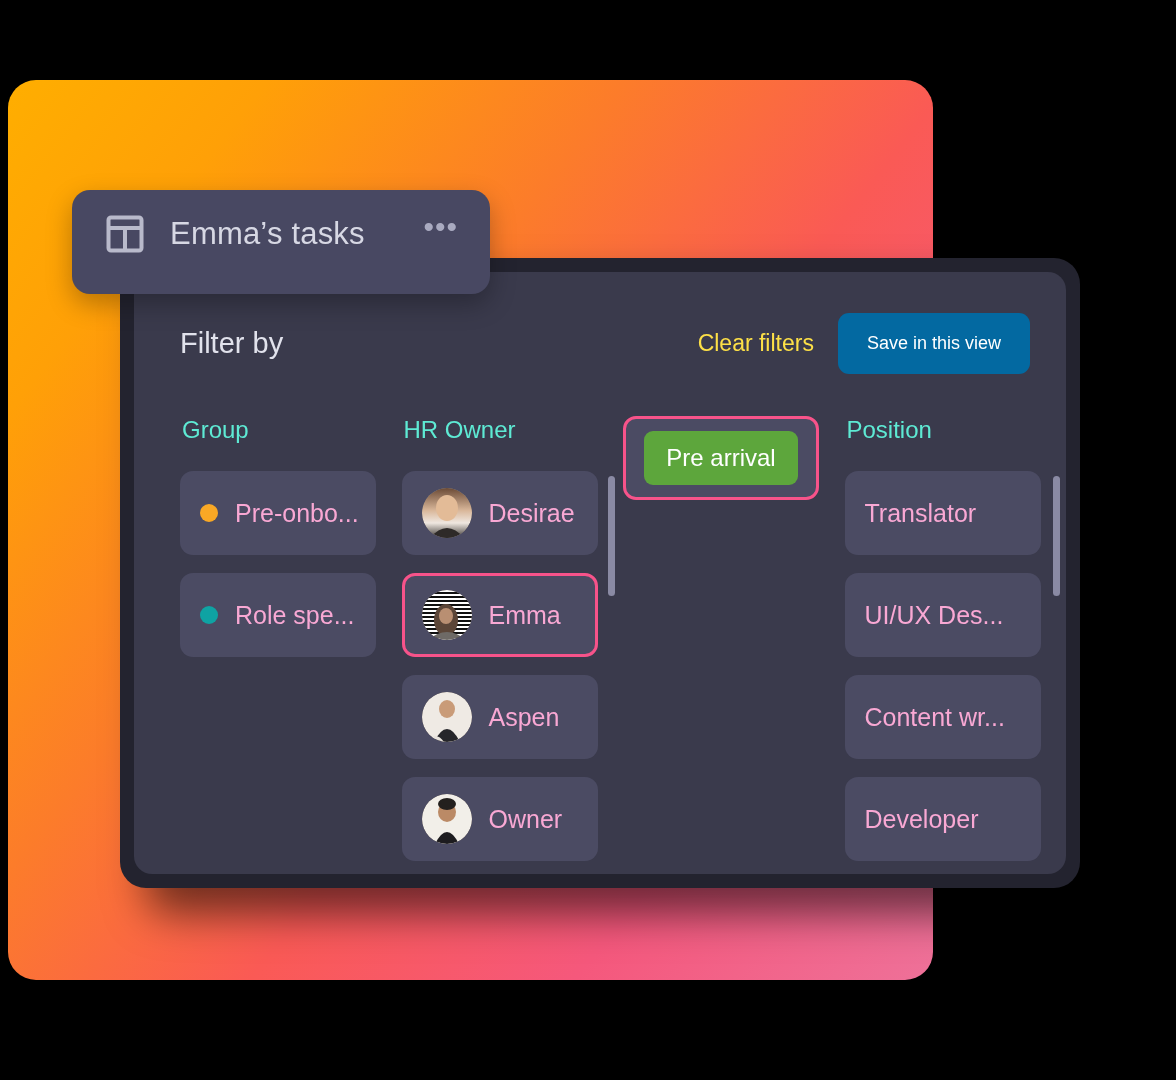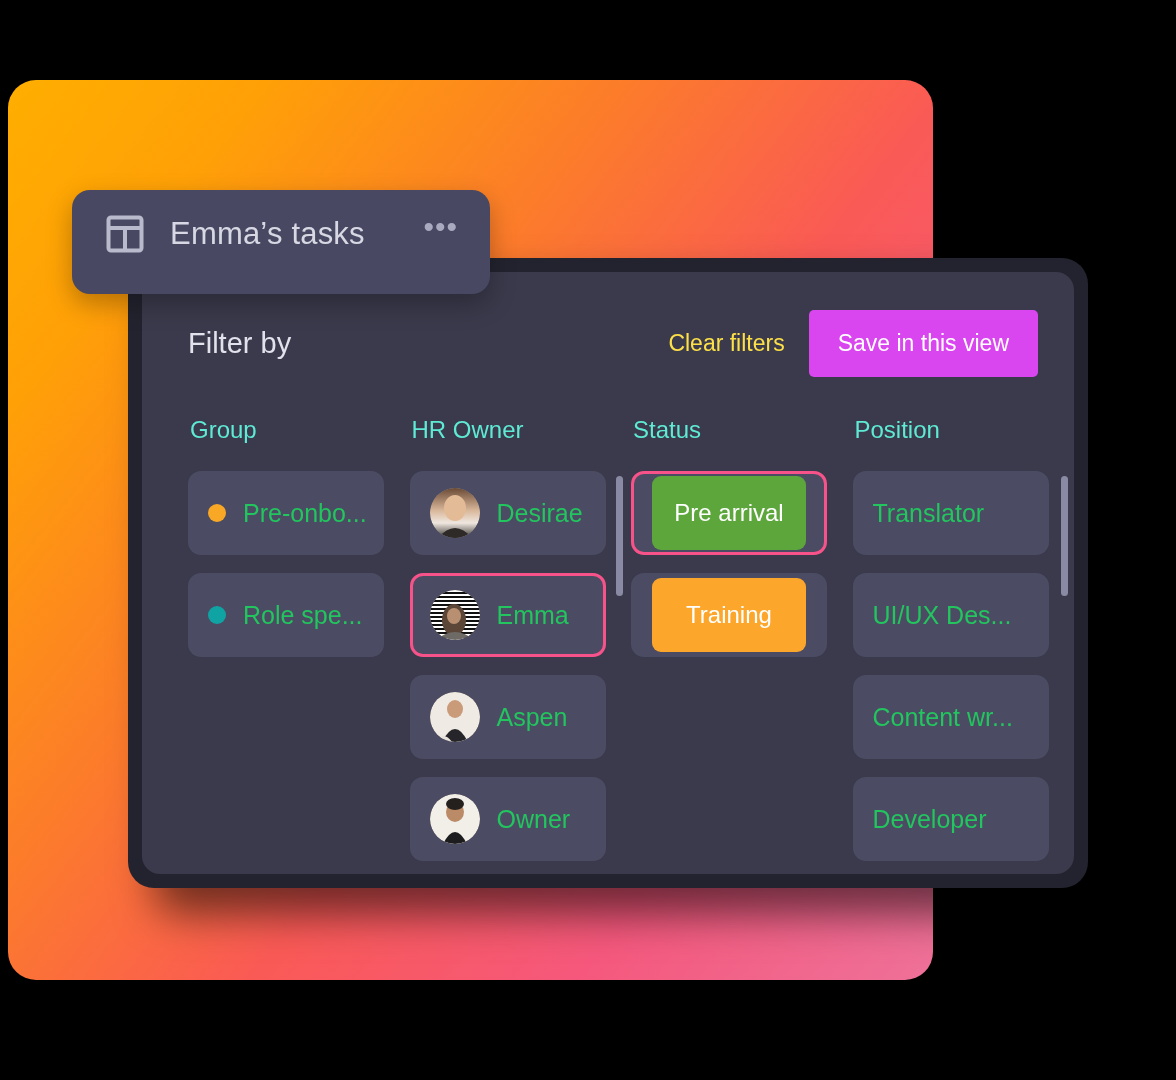--- a/index.html
+++ b/index.html
@@ -32,21 +32,21 @@
                 #FFA007 16%,
                 #FC7C2A 38%,
                 #FA5A55 58%,
                 #F5587C 78%,
                 #EE7199 100%);
   }
 
   
   .filter-panel-frame {
     position: absolute;
-    left: 128px;
+    left: 120px;
     top: 258px;
     width: 960px;
     height: 630px;
     border-radius: 26px;
     background: #23232F;
     box-shadow: 26px 26px 42px rgba(0,0,0,0.55);
   }
   .filter-panel {
     position: absolute;
     left: 14px;
@@ -109,25 +109,25 @@
     display: flex;
     align-items: center;
     gap: 24px;
   }
   .clear-filters {
     color: #fde047;
     font-size: 23px;
     cursor: pointer;
   }
   .save-view-btn {
-    background: #d946ef;
+    background: #0369a1;
     color: #FFFFFF;
-    font-size: 23px;
+    font-size: 18px;
     border: none;
-    border-radius: 5px;
+    border-radius: 11px;
     padding: 20px 29px;
     cursor: pointer;
     font-family: "Liberation Sans", sans-serif;
     white-space: nowrap;
   }
 
   
   .columns {
     position: absolute;
     left: 46px;
@@ -152,21 +152,21 @@
   }
 
   .chip-row {
     height: 84px;
     border-radius: 13px;
     background: #4B4B63;
     display: flex;
     align-items: center;
     padding: 0 20px;
     gap: 17px;
-    color: #22c55e;
+    color: #f9a8d4;
     font-size: 25px;
     width: 196px;
     cursor: pointer;
     white-space: nowrap;
     overflow: hidden;
   }
 
   .chip-row.selected {
     border: 3px solid #F7538A;
     padding: 0 17px;
@@ -194,21 +194,21 @@
     display: flex;
     align-items: center;
     justify-content: center;
     cursor: pointer;
   }
   .status-row.selected {
     border: 3px solid #F7538A;
   }
   .status-pill {
     width: 154px;
-    height: 74px;
+    height: 54px;
     border-radius: 9px;
     display: flex;
     align-items: center;
     justify-content: center;
     color: #FFFFFF;
     font-size: 24px;
     white-space: nowrap;
   }
 
   .scrollbar {
@@ -341,27 +341,23 @@
                 </svg>
               </span>
               <span>Owner</span>
             </div>
 
           </div>
           <div class="scrollbar" style="left:206px; top:60px; height:120px;"></div>
         </div>
 
         <div class="column">
-          <div class="col-title">Status</div>
           <div class="col-list">
             <div class="status-row selected">
               <span class="status-pill" style="background:#5DA63C">Pre arrival</span>
-            </div>
-            <div class="status-row">
-              <span class="status-pill" style="background:#FCA62B">Training</span>
             </div>
           </div>
         </div>
 
         <div class="column">
           <div class="col-title">Position</div>
           <div class="col-list">
             <div class="chip-row">
               <span>Translator</span>
             </div>

